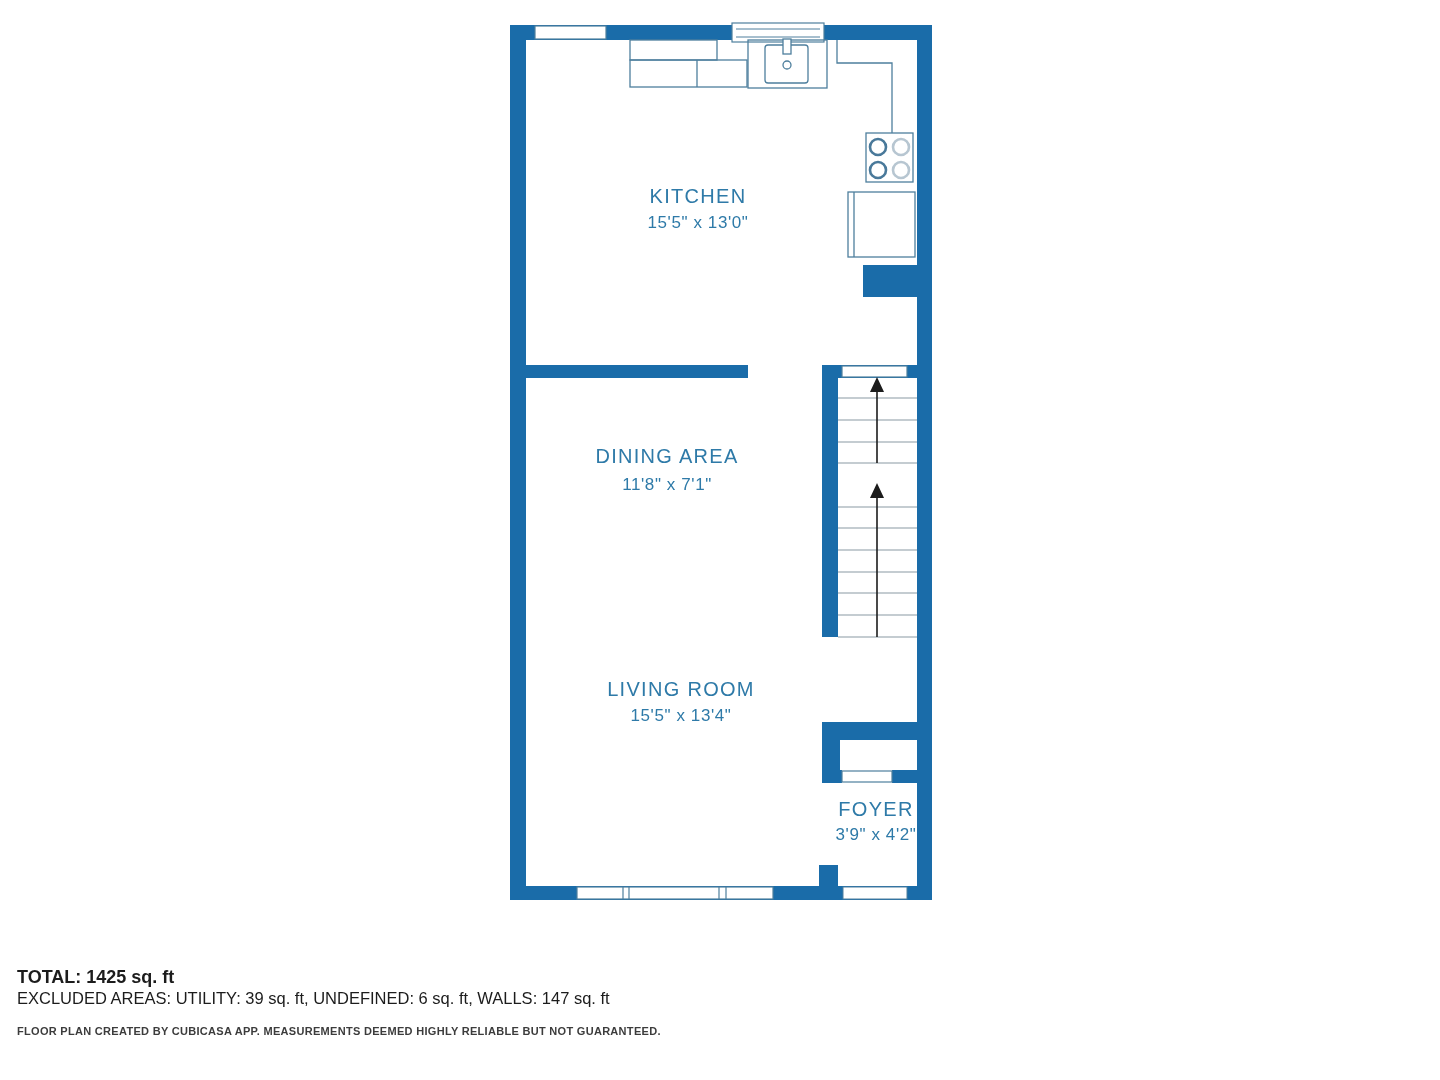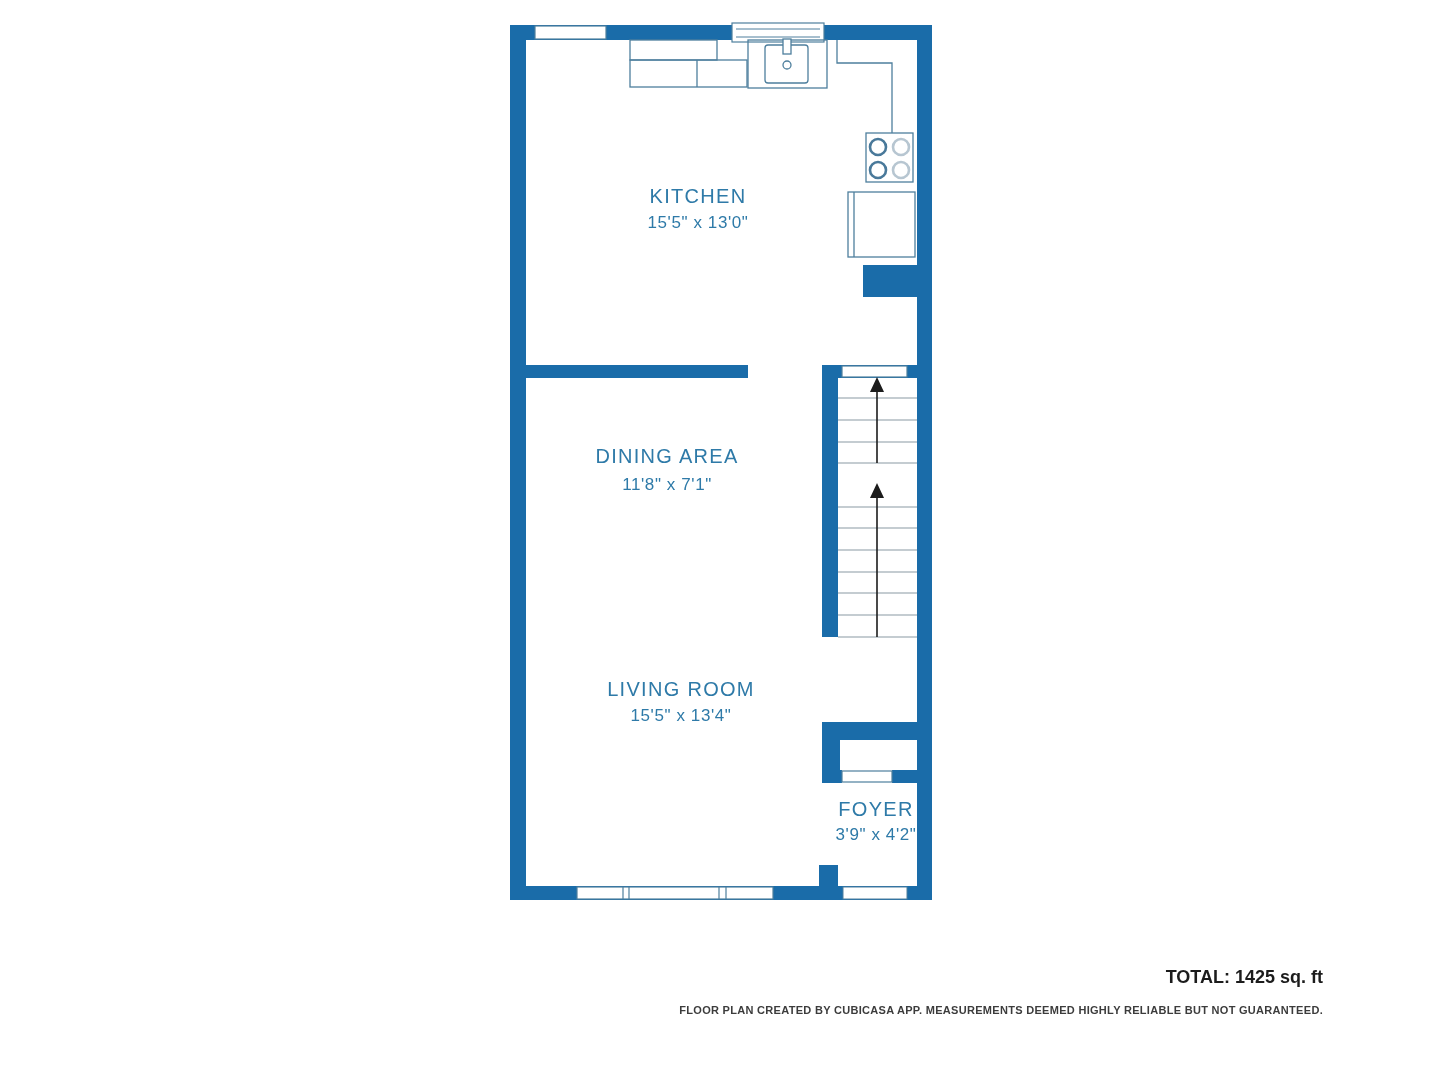--- a/index.html
+++ b/index.html
@@ -10,21 +10,21 @@
   #plan-svg{position:absolute;left:0;top:0;}
   .room-name{
     font-family:"Liberation Sans",sans-serif;font-size:20px;font-weight:500;
     letter-spacing:1.3px;fill:#2e7aa8;text-anchor:middle;
   }
   .room-dims{
     font-family:"Liberation Sans",sans-serif;font-size:17px;font-weight:400;
     letter-spacing:0.6px;fill:#2e7aa8;text-anchor:middle;
   }
   .summary-block{
-    position:absolute;left:1px;top:967px;width:1322px;text-align:right;
+    position:absolute;left:17px;top:967px;width:1322px;text-align:left;
     color:#1c1c1c;font-family:"Liberation Sans",sans-serif;
   }
   .summary-total{font-size:18px;font-weight:bold;line-height:21px;}
   .summary-line{font-size:16.5px;font-weight:400;line-height:21px;}
   .summary-disclaimer{
     font-size:11px;font-weight:600;letter-spacing:0.3px;color:#3c3c3c;margin-top:16px;
   }
 </style>
 </head>
 <body>
@@ -139,14 +139,15 @@
     <text class="room-name" x="681" y="696">LIVING ROOM</text>
     <text class="room-dims" x="681" y="721">15'5" x 13'4"</text>
 
     <text class="room-name" x="876" y="816">FOYER</text>
     <text class="room-dims" x="876" y="840">3'9" x 4'2"</text>
   </g>
 </svg>
 
 <div class="summary-block">
   <div class="summary-total">TOTAL: 1425 sq. ft</div>
+  <div class="summary-line">EXCLUDED AREAS: UTILITY: 39 sq. ft, UNDEFINED: 6 sq. ft, WALLS: 147 sq. ft</div>
   <div class="summary-disclaimer">FLOOR PLAN CREATED BY CUBICASA APP. MEASUREMENTS DEEMED HIGHLY RELIABLE BUT NOT GUARANTEED.</div>
 </div>
 
 </body></html>

